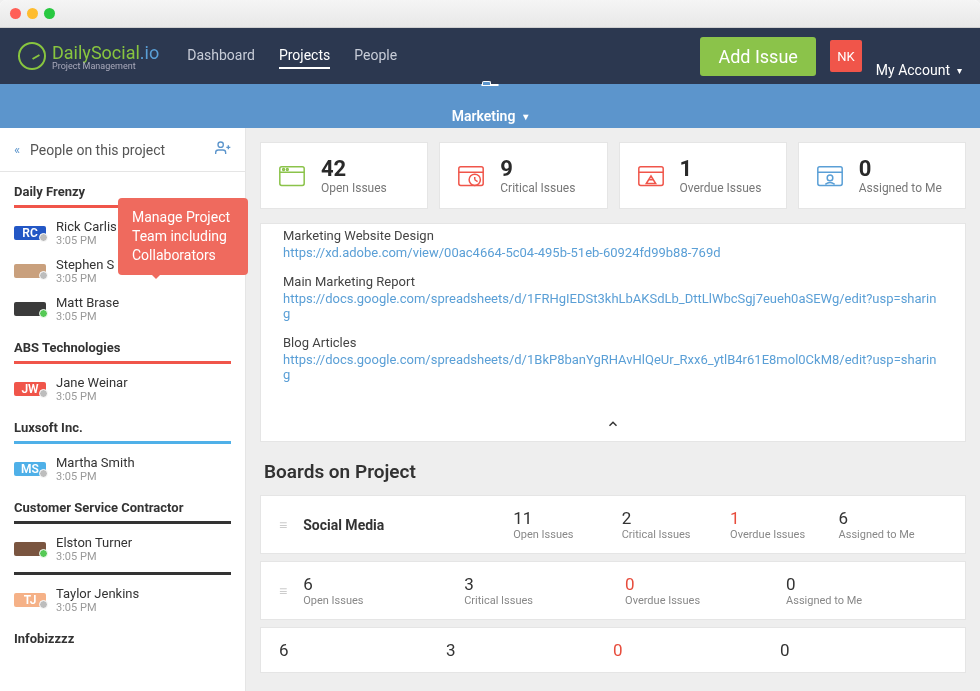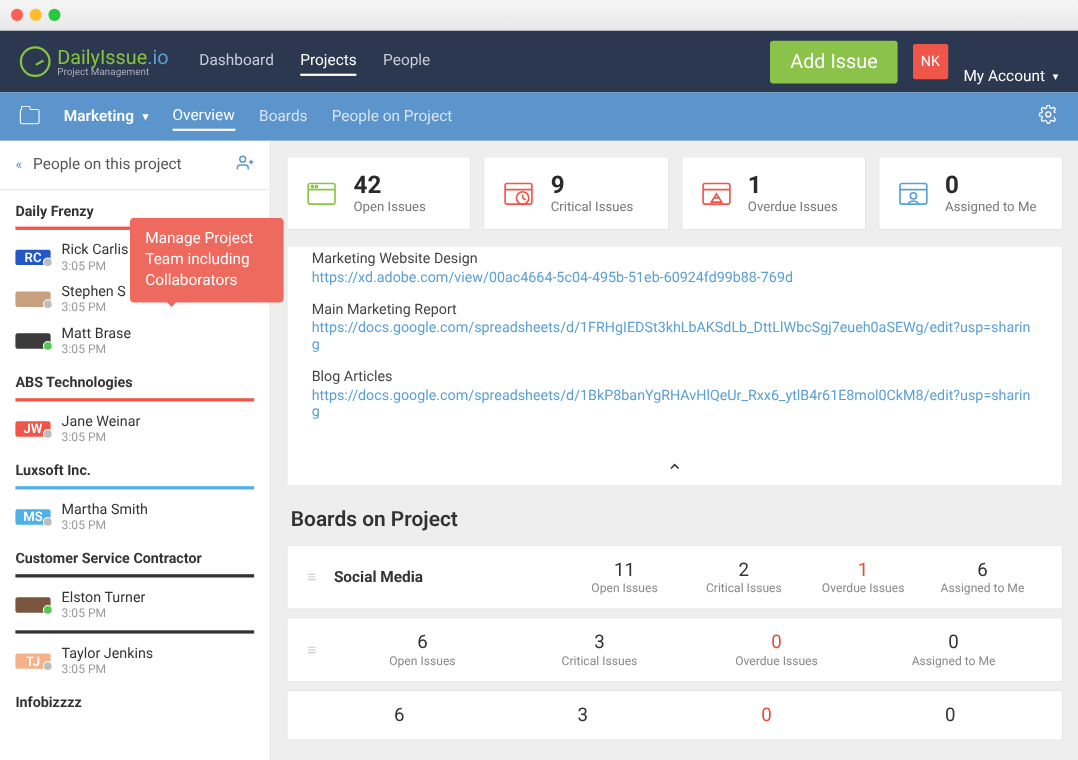--- a/index.html
+++ b/index.html
@@ -20,21 +20,21 @@
 .logo-text .io { color: #5a9fd6; }
 .logo-sub { font-size: 9px; color: #aab; display: block; margin-top: -2px; }
 .nav-items { display: flex; gap: 24px; font-size: 14px; }
 .nav-item { color: #c8cdd8; cursor: pointer; padding: 4px 0; }
 .nav-item.active { color: #fff; border-bottom: 2px solid #fff; }
 .nav-right { margin-left: auto; display: flex; align-items: center; gap: 14px; }
 .btn-add { background: #8bc34a; color: #fff; padding: 9px 18px; border-radius: 3px; font-size: 18px; cursor: pointer; }
 .avatar-nk { background: #f0554a; color: #fff; width: 32px; height: 32px; display: flex; align-items: center; justify-content: center; font-size: 13px; border-radius: 2px; }
 .myaccount { color: #fff; font-size: 14px; display: flex; align-items: center; gap: 4px; cursor: pointer; margin-top: 28px; }
 
-.subnav { background: #5c95cc; height: 44px; display: flex; align-items: center; padding: 0 18px; color: #fff; font-size: 14px; gap: 22px; }
+.subnav { background: #5c95cc; height: 44px; display: flex; align-items: center; padding: 0 18px; color: #fff; font-size: 14px; gap: 22px; flex-direction: column; }
 .folder-icon { width: 18px; height: 14px; border: 1.5px solid #fff; border-radius: 2px; position: relative; }
 .folder-icon::before { content:''; position:absolute; top:-4px; left:0; width:7px; height:3px; background:#5c95cc; border:1.5px solid #fff; border-bottom:none; border-radius:2px 2px 0 0;}
 .proj-name { font-weight: 600; display: flex; align-items: center; gap: 5px; }
 .sub-item { color: rgba(255,255,255,0.75); cursor: pointer; padding: 4px 0; }
 .sub-item.active { color: #fff; border-bottom: 2px solid #fff; }
 .gear { margin-left: auto; cursor: pointer; }
 
 .main { flex: 1; display: flex; background: #eeeeee; overflow: hidden; }
 .sidebar { width: 246px; background: #fff; border-right: 1px solid #e5e5e5; overflow-y: auto; }
 .side-header { display: flex; align-items: center; padding: 12px 14px; border-bottom: 1px solid #e5e5e5; font-size: 14px; color: #555; gap: 10px; }
@@ -42,21 +42,21 @@
 .side-header .addp { margin-left: auto; color: #5c95cc; cursor: pointer; }
 .company { padding: 12px 14px 2px; font-size: 13px; font-weight: 700; color: #333; }
 .company-bar { height: 3px; margin: 4px 14px 6px; }
 .person { display: flex; align-items: center; padding: 5px 14px; gap: 10px; }
 .pavatar { width: 32px; height: 14px; border-radius: 2px; display: flex; align-items: center; justify-content: center; color: #fff; font-size: 12px; font-weight: 600; position: relative; background-size: cover; background-color: #888; }
 .pstatus { position: absolute; bottom: -2px; right: -2px; width: 9px; height: 9px; border-radius: 50%; border: 1.5px solid #fff; }
 .pinfo { display: flex; flex-direction: column; }
 .pname { font-size: 13px; color: #333; }
 .ptime { font-size: 11px; color: #999; }
 
-.callout { position: absolute; left: 118px; top: 198px; background: #ef6a5e; color: #fff; padding: 10px 14px; border-radius: 4px; font-size: 14px; line-height: 1.35; width: 140px; z-index: 10; }
+.callout { position: absolute; left: 118px; top: 198px; background: #ef6a5e; color: #fff; padding: 10px 14px; border-radius: 4px; font-size: 14px; line-height: 1.35; width: 130px; z-index: 10; }
 .callout::after { content: ''; position: absolute; bottom: -12px; left: 30px; border: 8px solid transparent; border-top-color: #ef6a5e; }
 
 .content { flex: 1; padding: 14px; overflow-y: auto; }
 .stats { display: flex; gap: 11px; margin-bottom: 14px; }
 .stat { flex: 1; background: #fff; border: 1px solid #e5e5e5; padding: 13px 14px; display: flex; align-items: center; gap: 12px; }
 .stat-icon { width: 34px; height: 30px; }
 .stat-val { font-size: 22px; font-weight: 700; color: #2a2a2a; }
 .stat-lbl { font-size: 12px; color: #777; }
 
 .panel { background: #fff; border: 1px solid #e5e5e5; margin-bottom: 18px; }
@@ -65,21 +65,21 @@
 .notes { padding: 4px 22px 14px; font-size: 13px; }
 .note { margin-bottom: 14px; }
 .note-title { color: #444; margin-bottom: 2px; }
 .note-link { color: #5a9fd6; word-break: break-all; cursor: pointer; }
 .note-collapse { text-align: center; padding: 6px; cursor: pointer; color: #555; }
 
 .boards-title { font-size: 19px; font-weight: 600; color: #323232; margin: 6px 0 12px 4px; }
 .board-row { background: #fff; border: 1px solid #e5e5e5; display: flex; align-items: center; padding: 12px 18px; margin-bottom: 7px; }
 .drag { color: #ccc; margin-right: 16px; font-size: 14px; }
 .board-name { font-size: 14px; font-weight: 700; color: #333; flex: 0 0 210px; }
-.bstat { flex: 1; text-align: center; }
+.bstat { flex: 1; }
 .bstat .bv { font-size: 17px; font-weight: 400; color: #333; }
 .bstat .bv.red { color: #e74c3c; }
 .bstat .bl { font-size: 11px; color: #888; }
 
 .chev-down::after { content: '▾'; font-size: 10px; margin-left: 3px; }
 </style>
 </head>
 <body>
 
 <div class="window">
@@ -87,21 +87,21 @@
     <div class="dot red"></div>
     <div class="dot yellow"></div>
     <div class="dot green"></div>
   </div>
 
   <div class="topnav">
     <div class="logo">
       <div class="logo-icon"></div>
       <div>
         <span class="logo-text">
-          <span class="df">Daily</span><span class="df">Issue</span><span class="io">.io</span>
+          <span class="df">Daily</span><span class="df">Social</span><span class="io">.io</span>
         </span>
         <span class="logo-sub">Project Management</span>
       </div>
     </div>
     <div class="nav-items">
       <div class="nav-item">Dashboard</div>
       <div class="nav-item active">Projects</div>
       <div class="nav-item">People</div>
     </div>
     <div class="nav-right">

